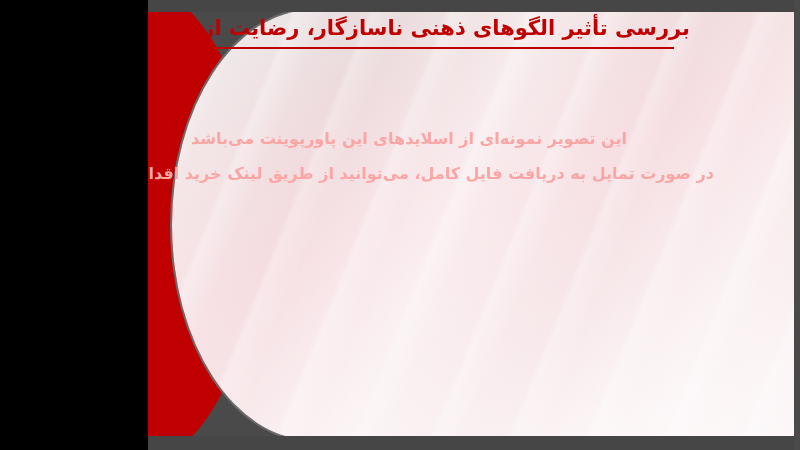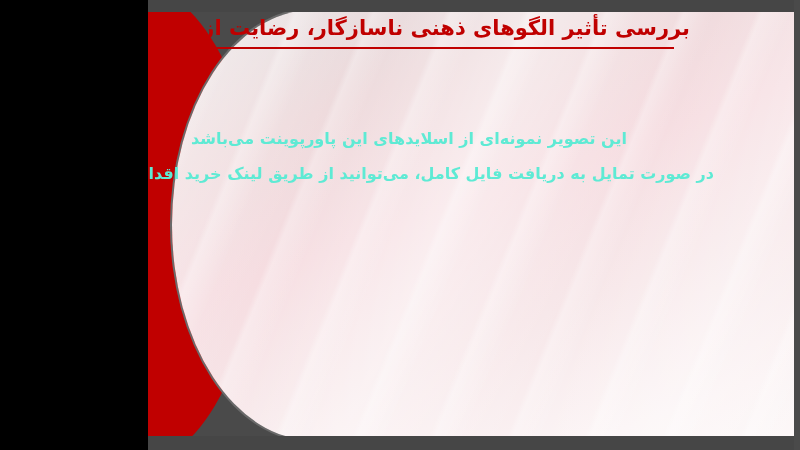--- a/index.html
+++ b/index.html
@@ -144,21 +144,21 @@
   .body-block {
     position: absolute;
     right: 86px;
     top: 122px;
     width: 610px;
     text-align: center;
     direction: rtl;
     z-index: 5;
   }
   .body-line {
-    color: #5eead4;
+    color: #fca5a5;
     font-size: 16px;
     font-weight: bold;
     line-height: 2.18;
     white-space: nowrap;
     text-align: center;
   }
 
   
   .panel-inner-edge {
     position: absolute;

